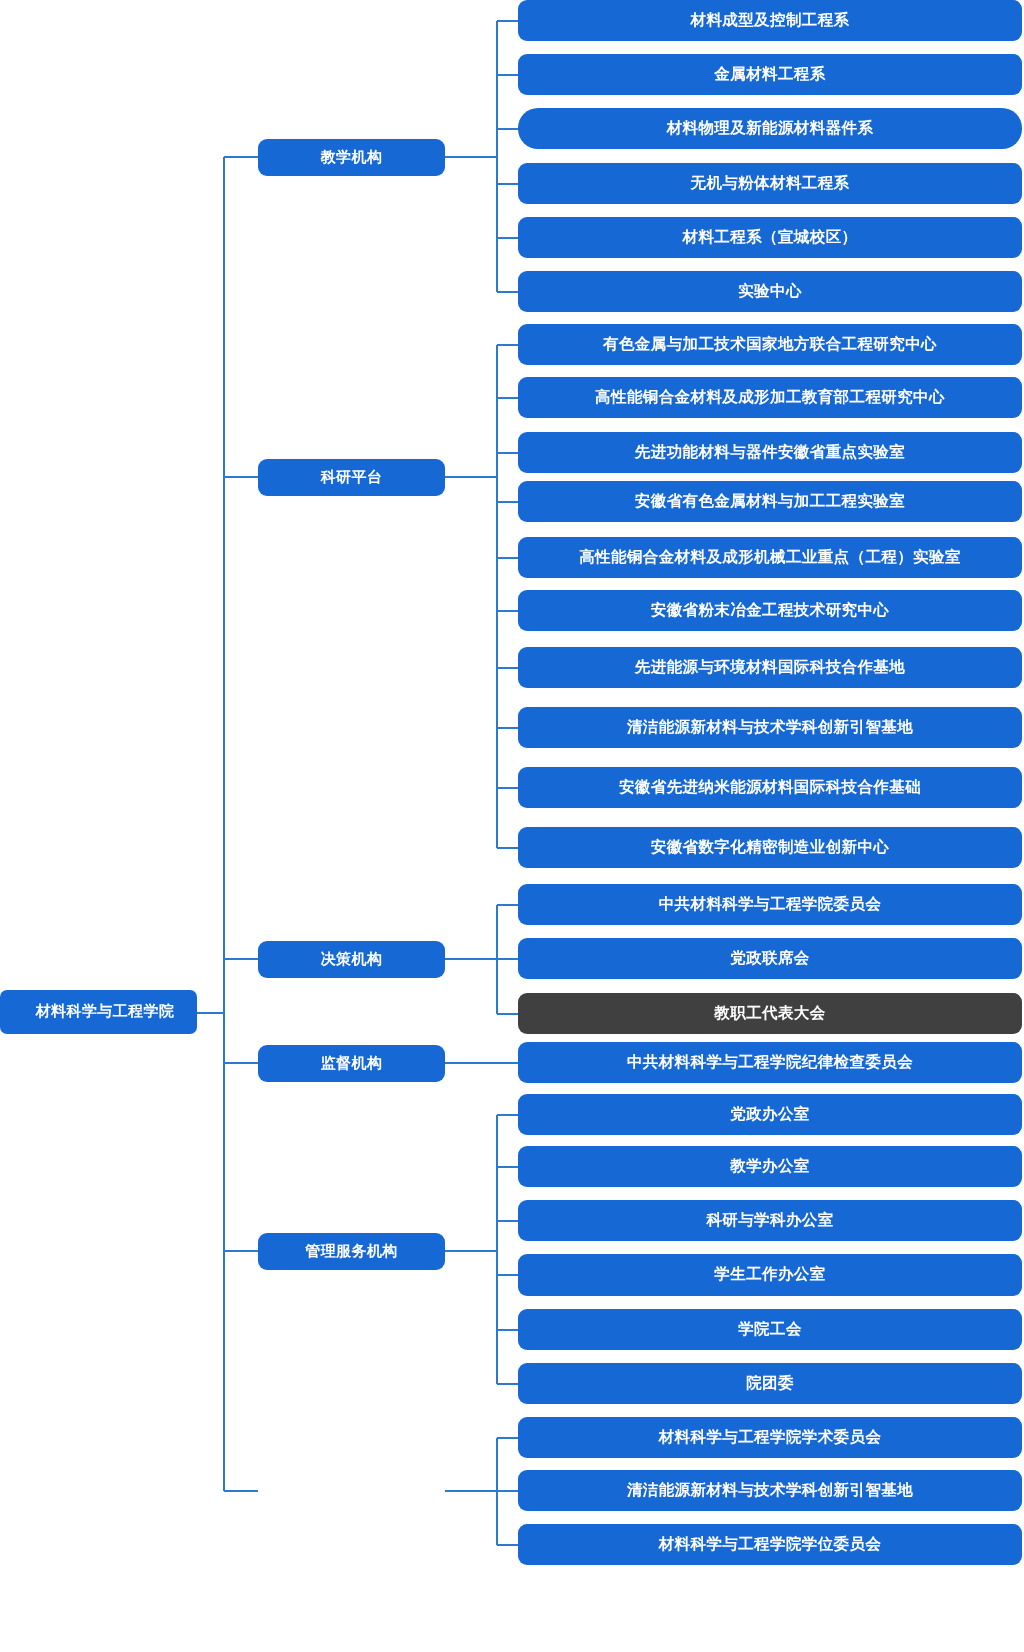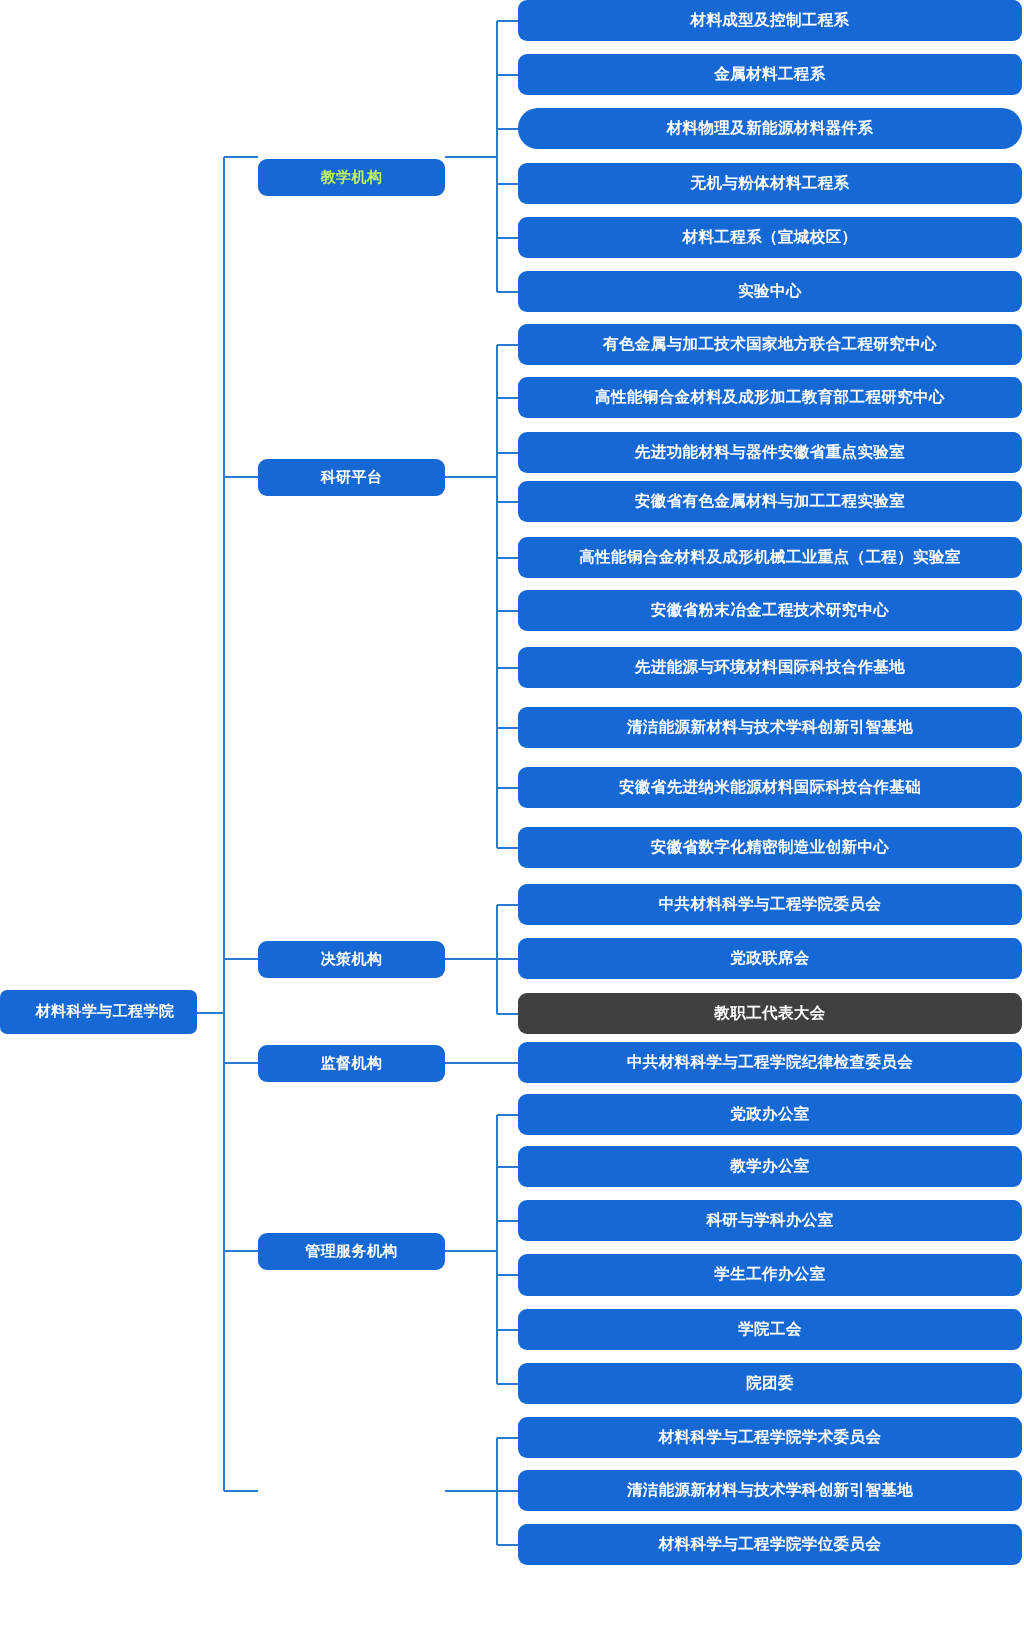--- a/index.html
+++ b/index.html
@@ -64,21 +64,21 @@
 </head>
 <body>
 
 <div id="canvas">
     <div class="node root" style="background: rgb(22, 104, 213); color: rgb(255, 255, 255);">
       <span>材料科学与工程学院</span>
     </div>
     <div class="ln h" style="left: 197px; top: 1012px; width: 27px; background: rgb(42, 122, 210);"></div>
     <div class="ln v" style="left: 223px; top: 157px; height: 1334px; background: rgb(42, 122, 210);"></div>
     <div class="ln h" style="left: 224px; top: 156px; width: 34px; background: rgb(42, 122, 210);"></div>
-    <div class="node grp" style="top: 139px; background: rgb(22, 104, 213); color: #bef264; margin-top: 20px;">
+    <div class="node grp" style="top: 139px; background: rgb(22, 104, 213); color: #ffffff;">
       <span>教学机构</span>
     </div>
     <div class="ln h" style="left: 445px; top: 156px; width: 52px; background: rgb(42, 122, 210);"></div>
     <div class="ln v" style="left: 496px; top: 21px; height: 271px; background: rgb(42, 122, 210);"></div>
     <div class="ln h" style="left: 497px; top: 20px; width: 21px; background: rgb(42, 122, 210);"></div>
     <div class="ln h" style="left: 497px; top: 74px; width: 21px; background: rgb(42, 122, 210);"></div>
     <div class="ln h" style="left: 497px; top: 128px; width: 21px; background: rgb(42, 122, 210);"></div>
     <div class="ln h" style="left: 497px; top: 183px; width: 21px; background: rgb(42, 122, 210);"></div>
     <div class="ln h" style="left: 497px; top: 237px; width: 21px; background: rgb(42, 122, 210);"></div>
     <div class="ln h" style="left: 497px; top: 291px; width: 21px; background: rgb(42, 122, 210);"></div>

